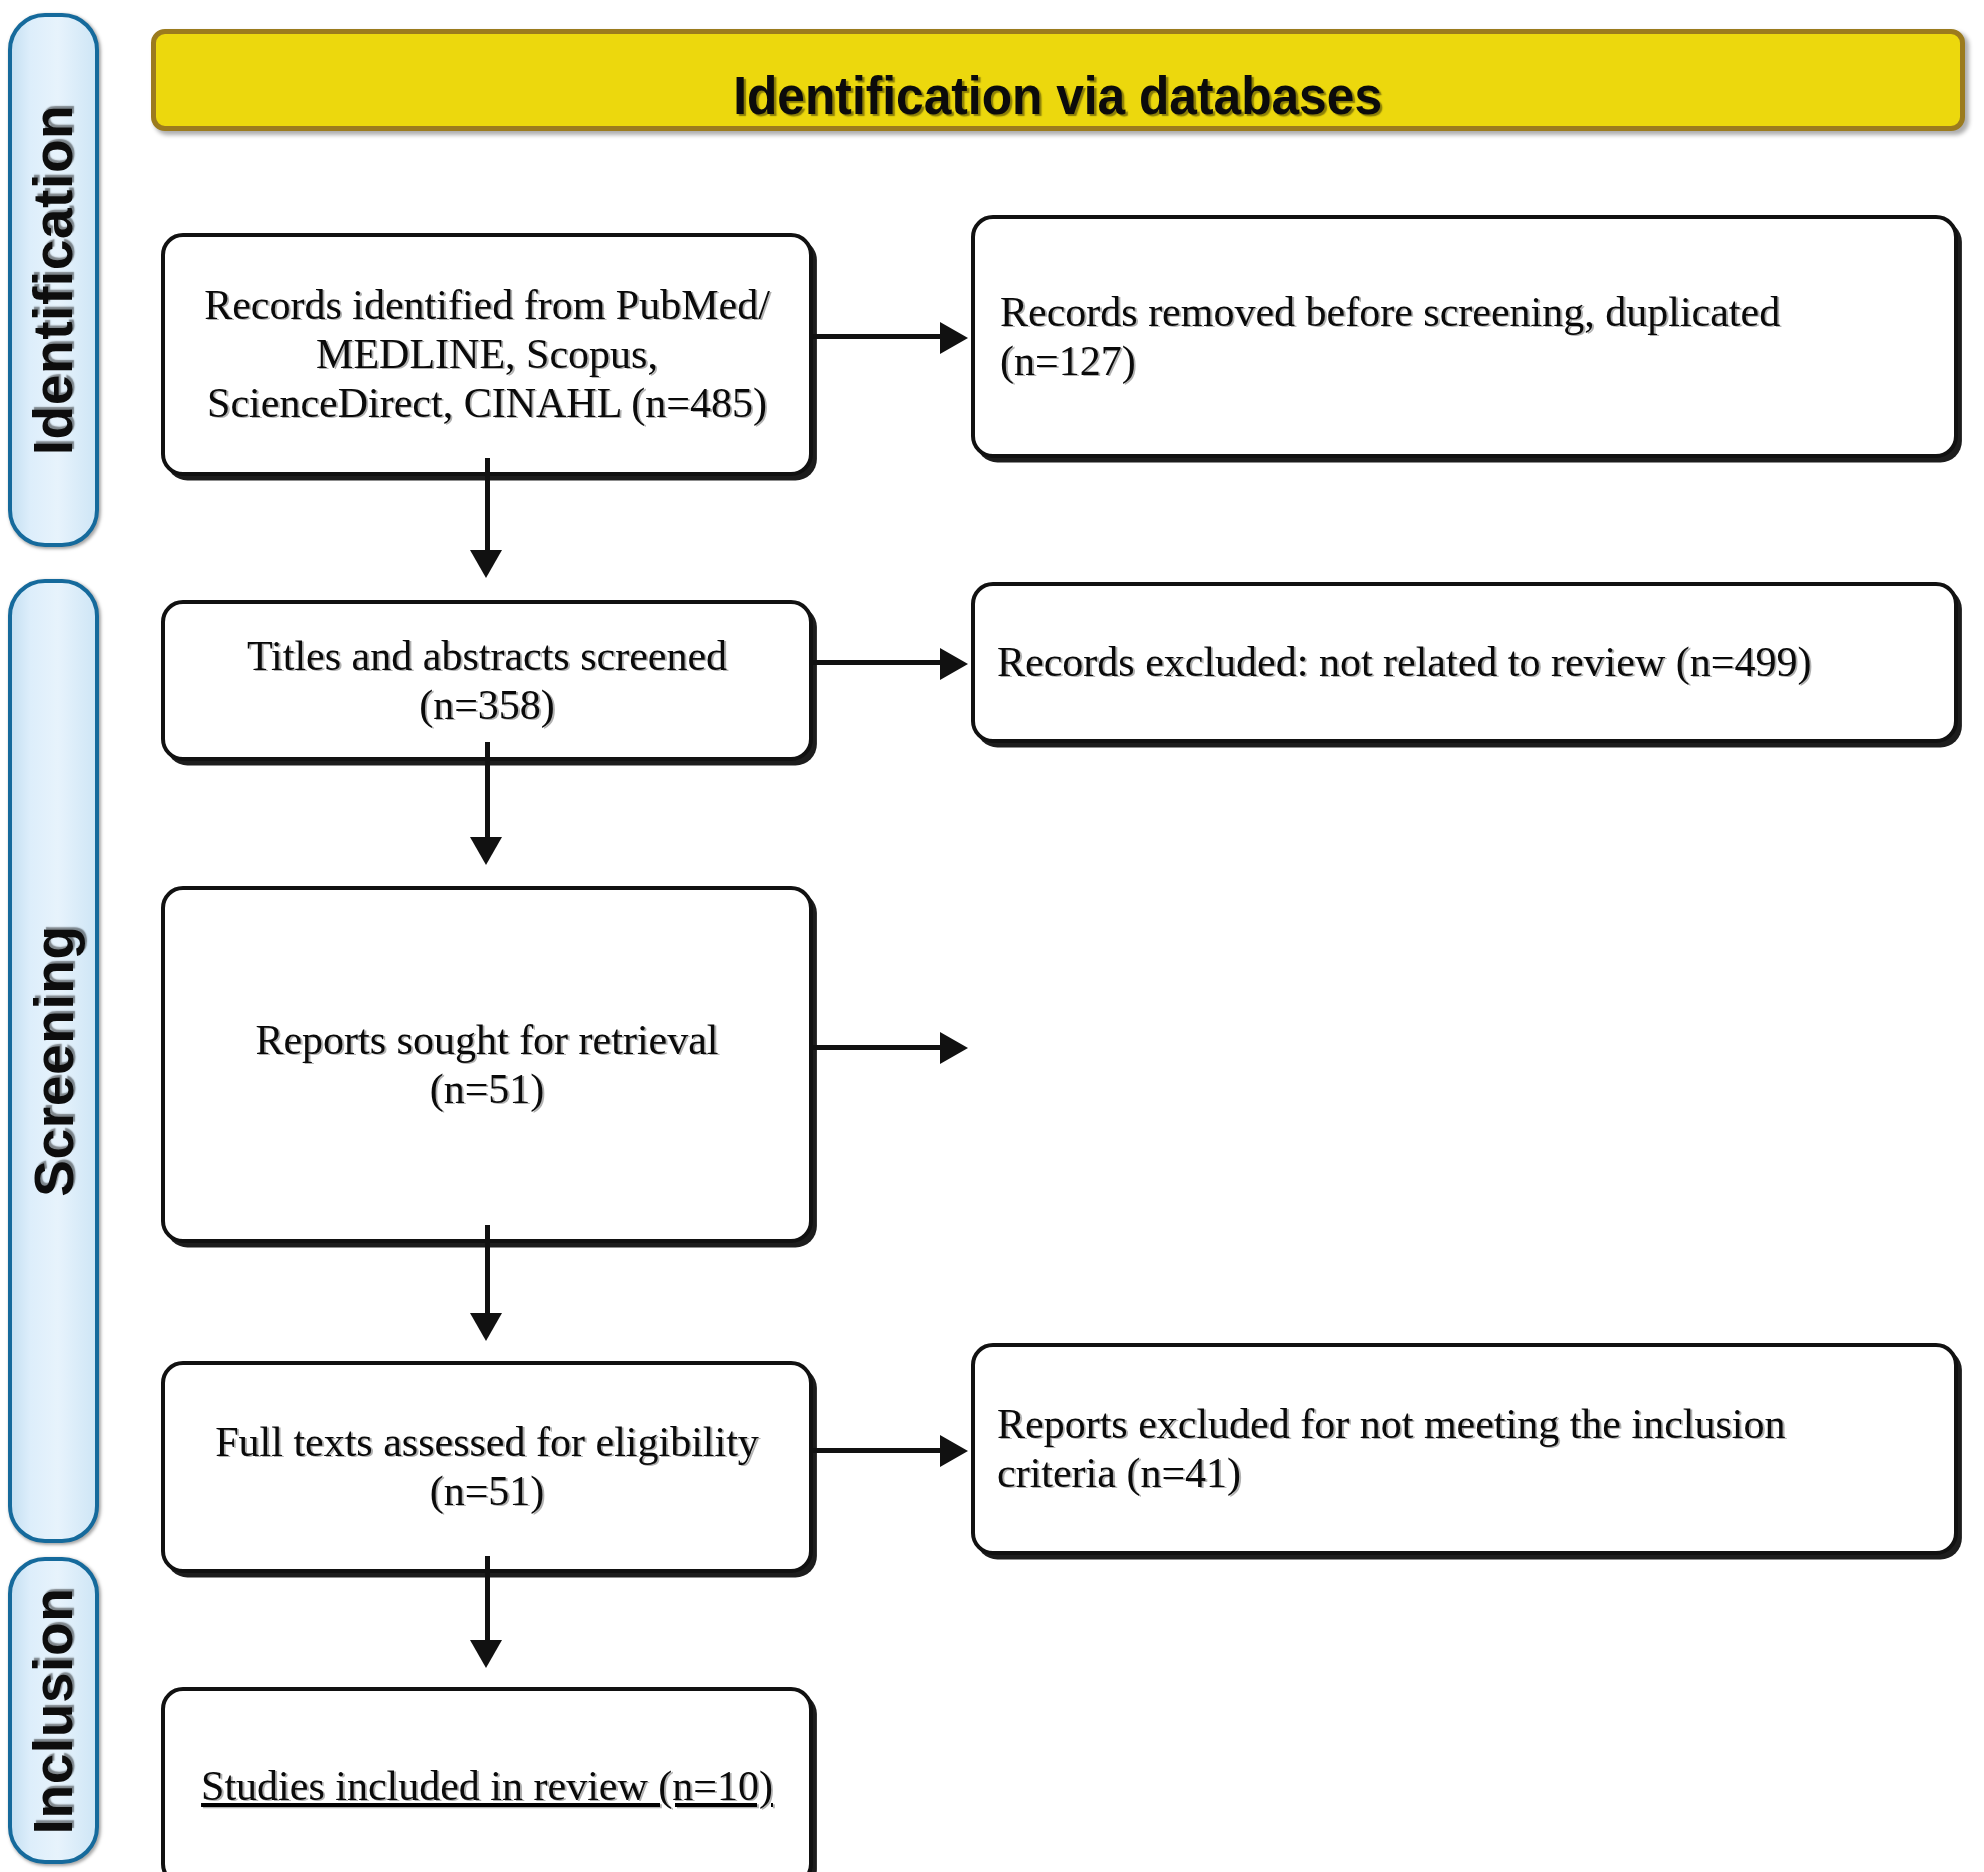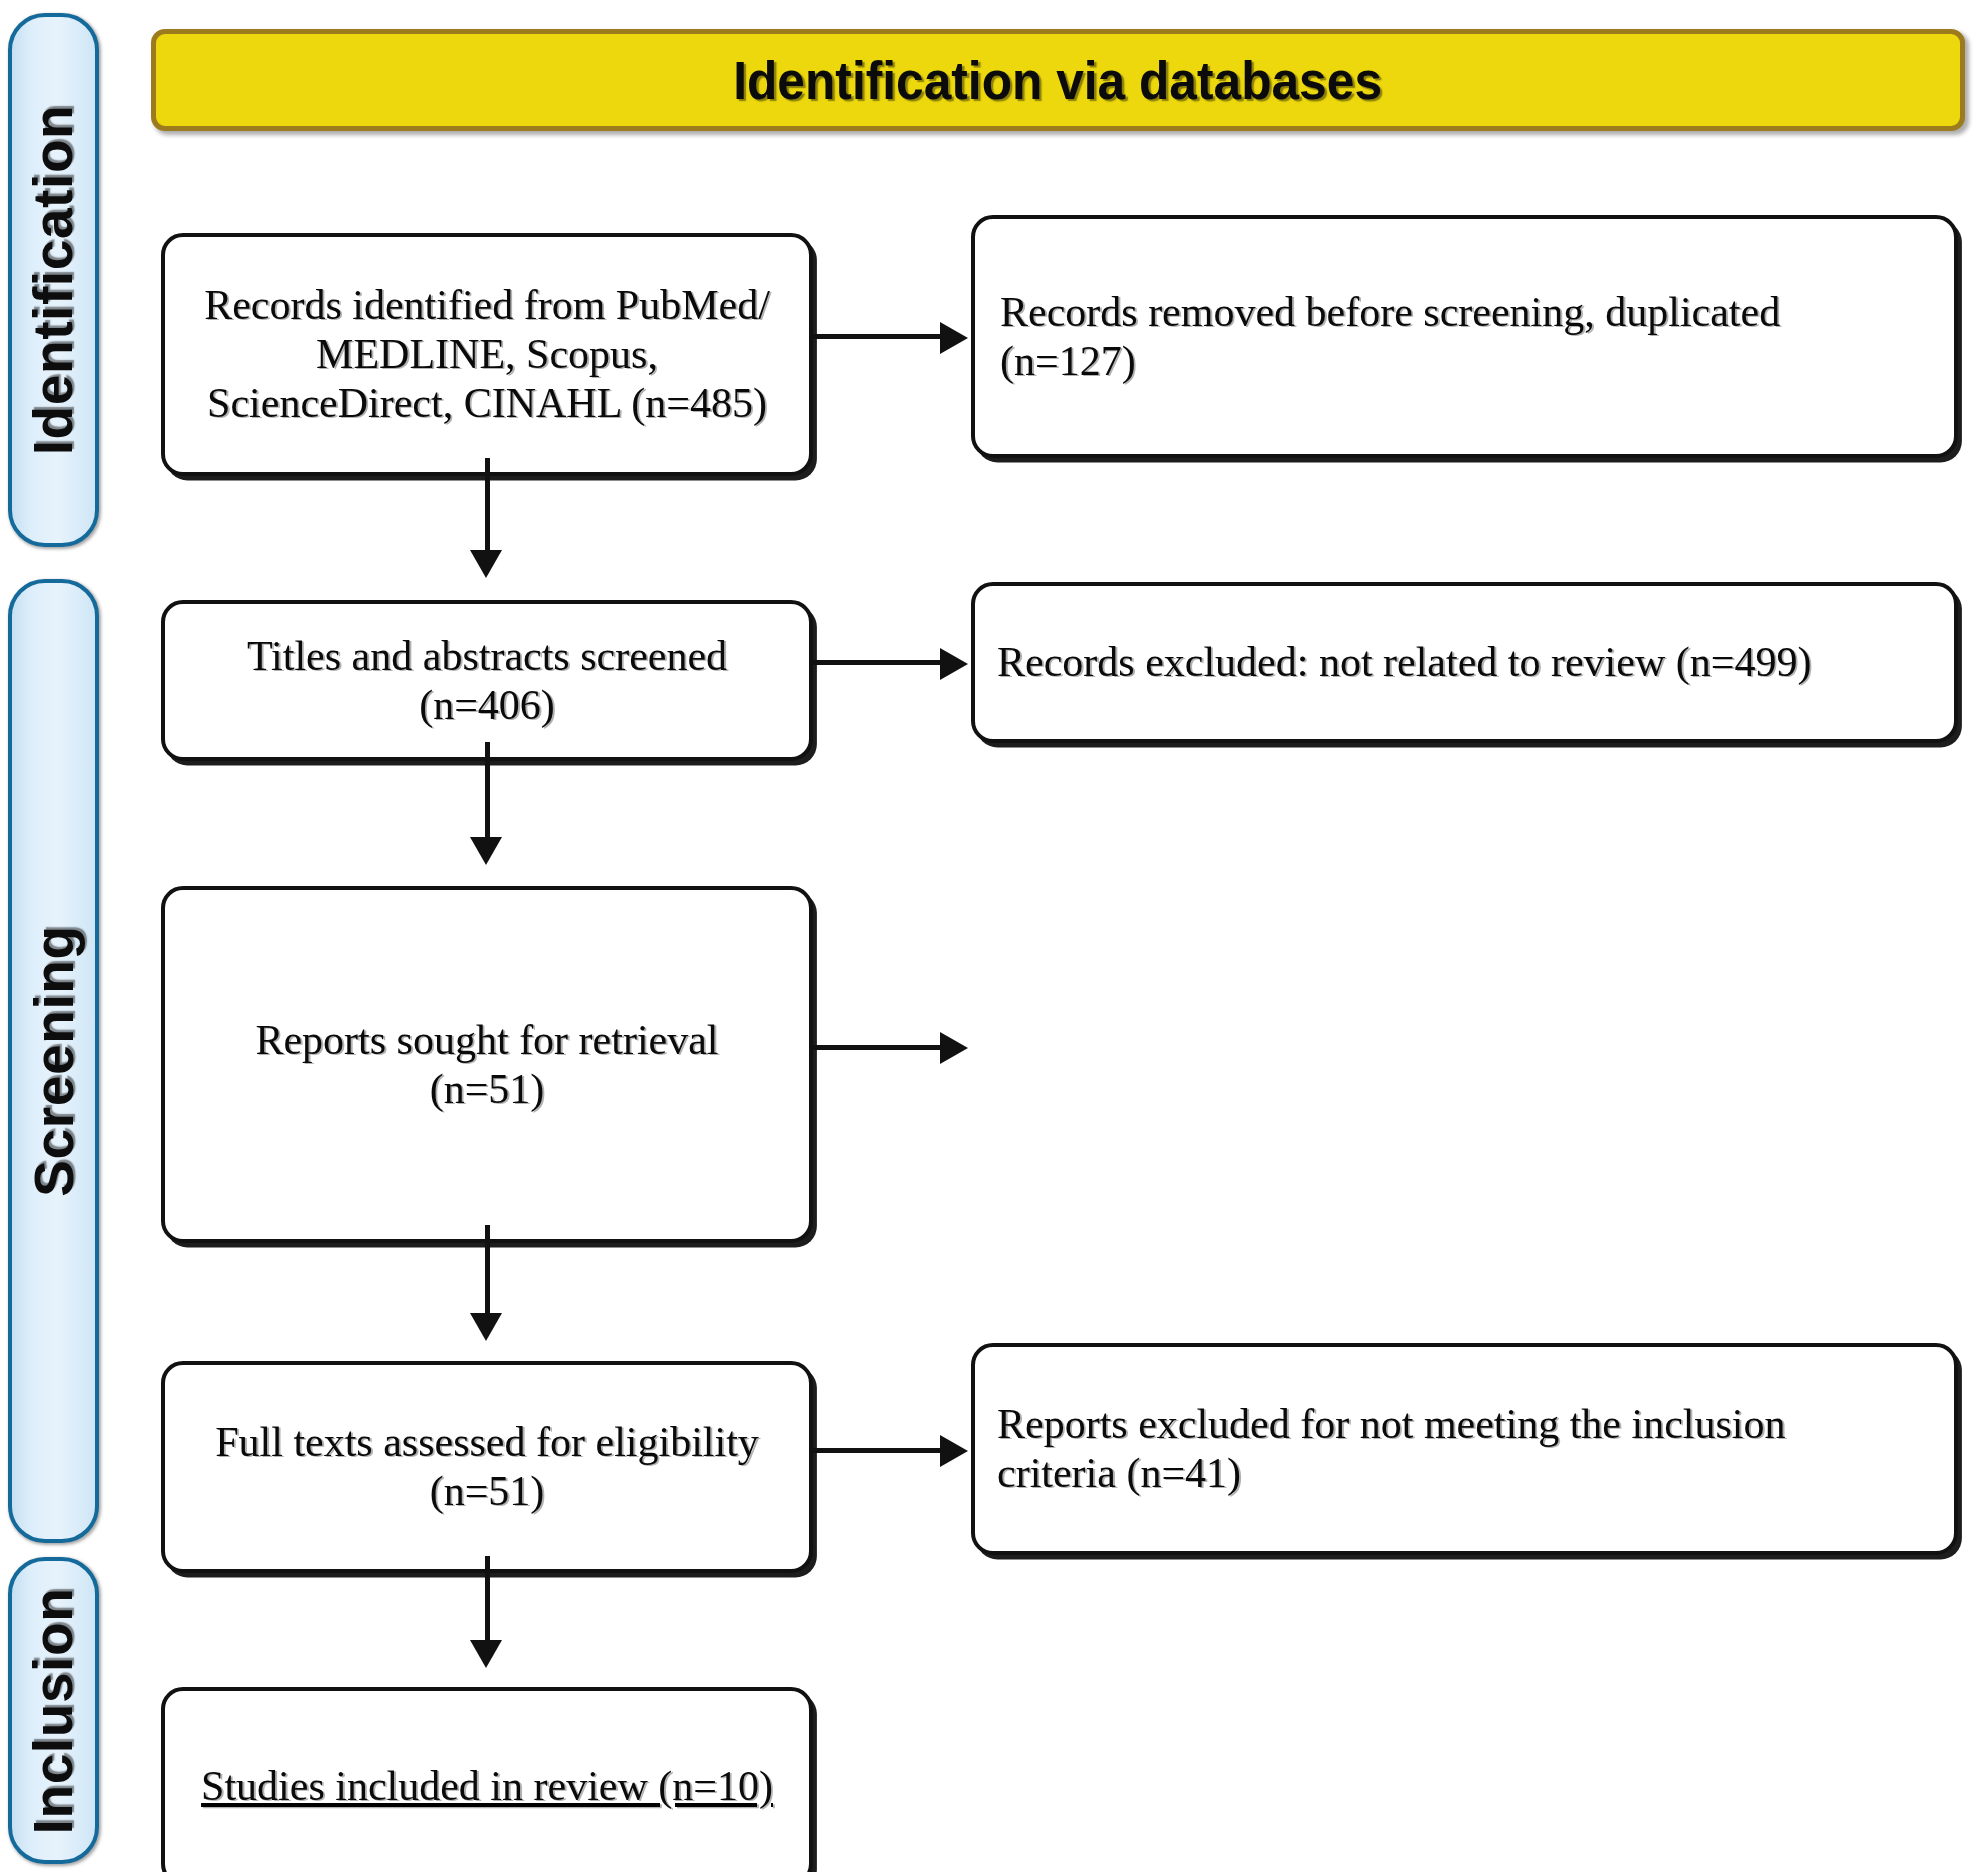--- a/index.html
+++ b/index.html
@@ -56,21 +56,21 @@
     left: 151px;
     top: 29px;
     width: 1814px;
     height: 102px;
     box-sizing: border-box;
     background: #ecd80d;
     border: 5.8px solid #9b7b1e;
     border-radius: 14px;
     box-shadow: 3.2px 3.9px 4.5px rgba(0,0,0,0.32);
     display: flex;
-    align-items: center;
+    align-items: flex-end;
     justify-content: center;
   }
   #banner-title {
     font-family: "Liberation Sans", "DejaVu Sans", sans-serif;
     font-weight: bold;
     font-size: 54px;
     color: #0b0b0b;
     letter-spacing: 0px;
     text-shadow: 2.6px 1.9px 1.3px rgba(0,0,0,0.42);
     transform: scaleX(0.92);
@@ -168,21 +168,21 @@
   </div>
 
   <div class="conn conn-h" style="left:813px; top:334px; width:129px;"></div>
   <div class="arrowhead arrow-right" style="left:940px; top:322px;"></div>
 
   <div class="conn conn-v" style="left:485px; top:458px; height:93px;"></div>
   <div class="arrowhead arrow-down" style="left:470px; top:550px;"></div>
 
   <div class="flow-box col-left center" id="box-screened">
     <span class="box-text">Titles and abstracts screened
-(n=406)</span>
+(n=358)</span>
   </div>
   <div class="flow-box col-right left" id="box-excluded-rev">
     <span class="box-text">Records excluded: not related to review (n=499)</span>
   </div>
 
   <div class="conn conn-h" style="left:813px; top:660px; width:129px;"></div>
   <div class="arrowhead arrow-right" style="left:940px; top:648px;"></div>
 
   <div class="conn conn-v" style="left:485px; top:742px; height:96px;"></div>
   <div class="arrowhead arrow-down" style="left:470px; top:837px;"></div>

